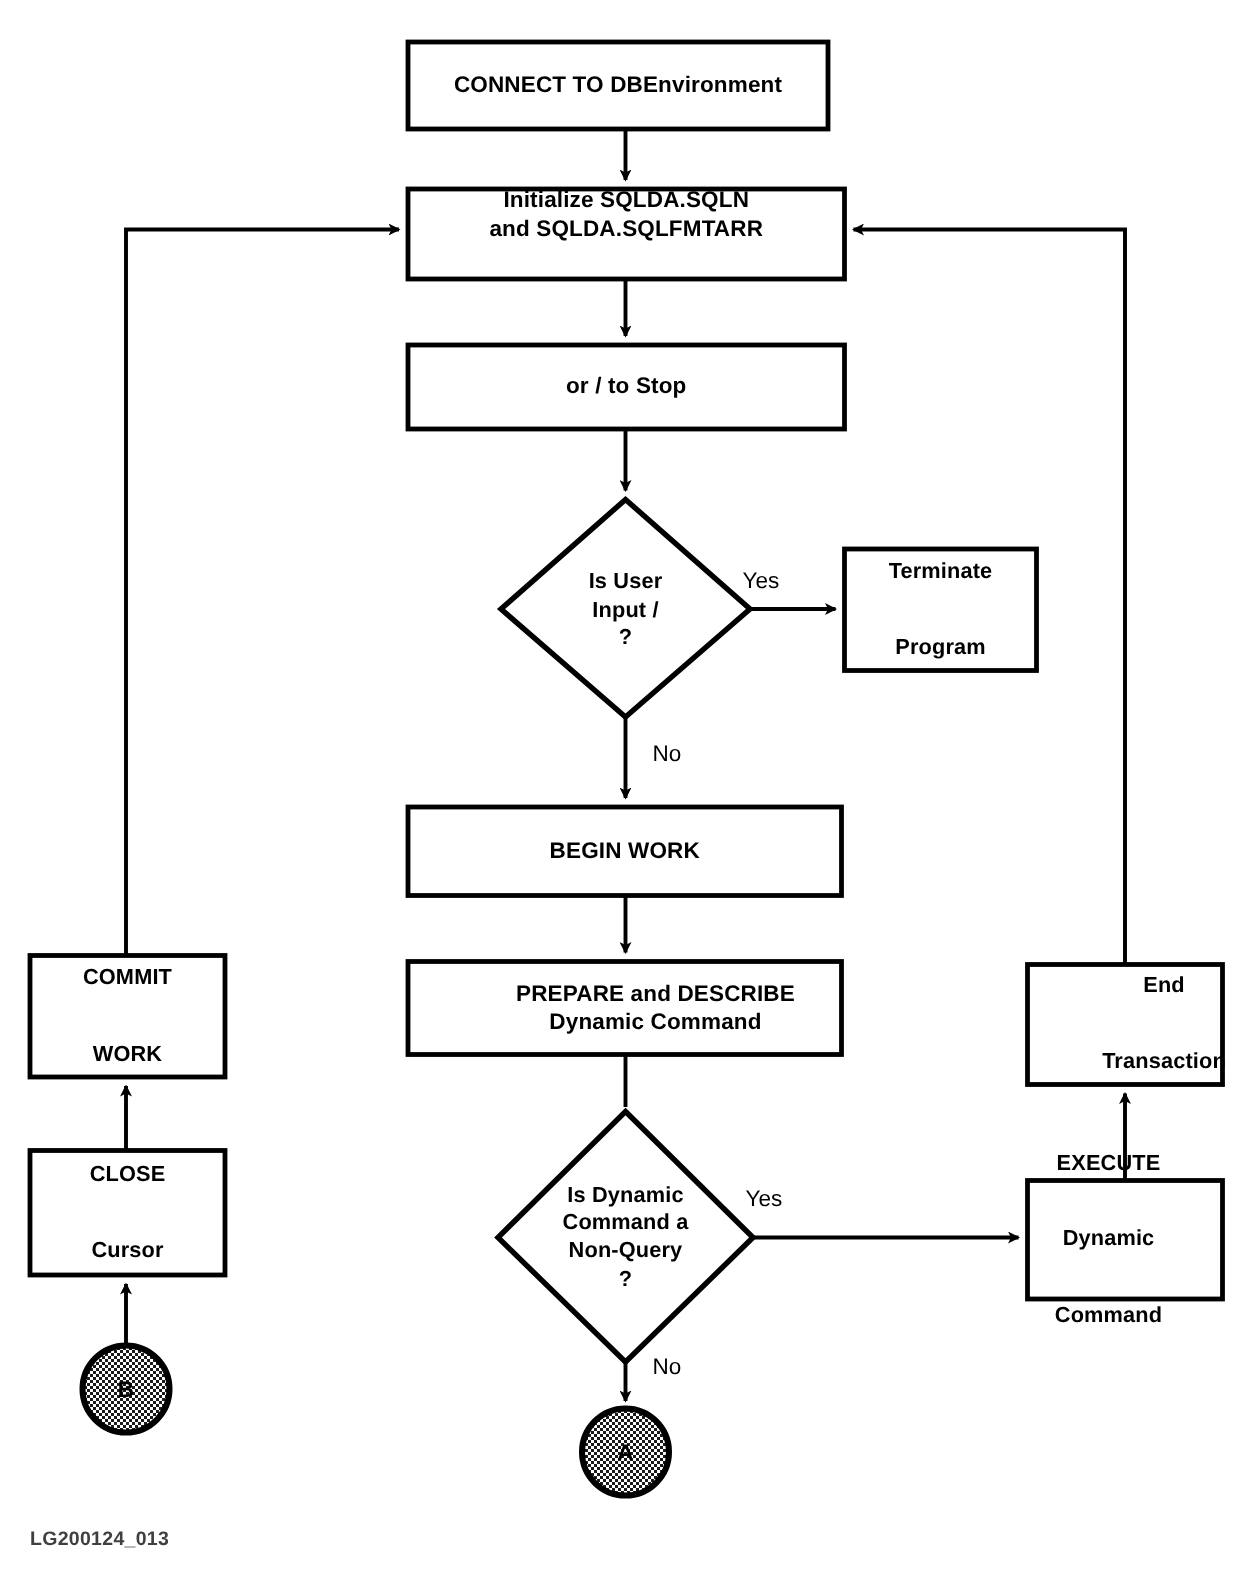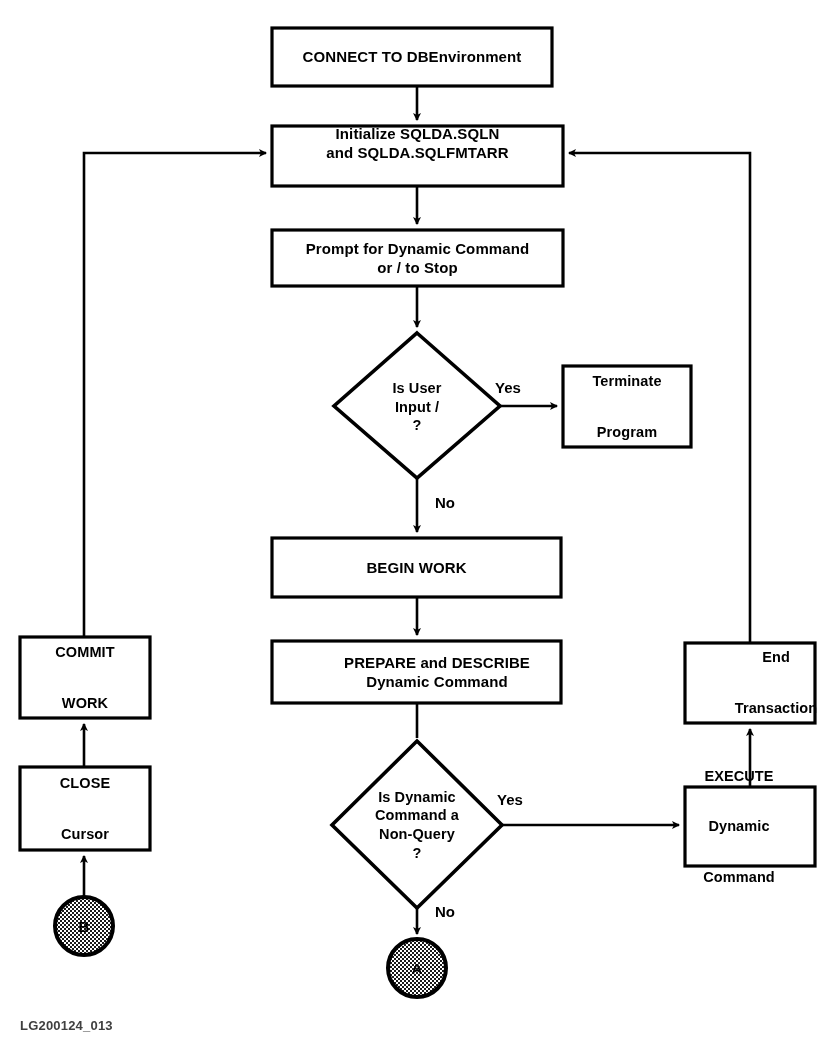--- a/index.html
+++ b/index.html
@@ -43,21 +43,21 @@
   .node-label .ln {
     display: block;
     white-space: nowrap;
   }
   .box-label { font-size: 15px; }
   .box-label-sm { font-size: 14.5px; gap: 32px; }
   .diamond-label { font-size: 14.5px; }
   .edge-label {
     position: absolute;
     font-family: "Liberation Sans", sans-serif;
-    font-weight: bold;
+    font-weight: normal;
     font-size: 15px;
     color: #000000;
     white-space: nowrap;
     pointer-events: none;
   }
   .conn-letter {
     position: absolute;
     font-family: "Liberation Sans", sans-serif;
     font-weight: bold;
     font-size: 15px;
@@ -154,21 +154,20 @@
   <div class="node-label box-label" style="left:272px; top:28px; width:280px; height:58px;">
     <span class="ln">CONNECT TO DBEnvironment</span>
   </div>
 
   <div class="node-label box-label" style="left:272px; top:113px; width:291px; height:60px;">
     <span class="ln">Initialize SQLDA.SQLN</span>
     <span class="ln">and SQLDA.SQLFMTARR</span>
   </div>
 
   <div class="node-label box-label" style="left:272px; top:230px; width:291px; height:56px;">
-    <span class="ln">Prompt for Dynamic Command</span>
     <span class="ln">or / to Stop</span>
   </div>
 
   <div class="node-label diamond-label" style="left:352px; top:372px; width:130px; height:70px;">
     <span class="ln">Is User</span>
     <span class="ln">Input /</span>
     <span class="ln">?</span>
   </div>
 
   <div class="node-label box-label-sm" style="left:563px; top:366px; width:128px; height:81px;">

